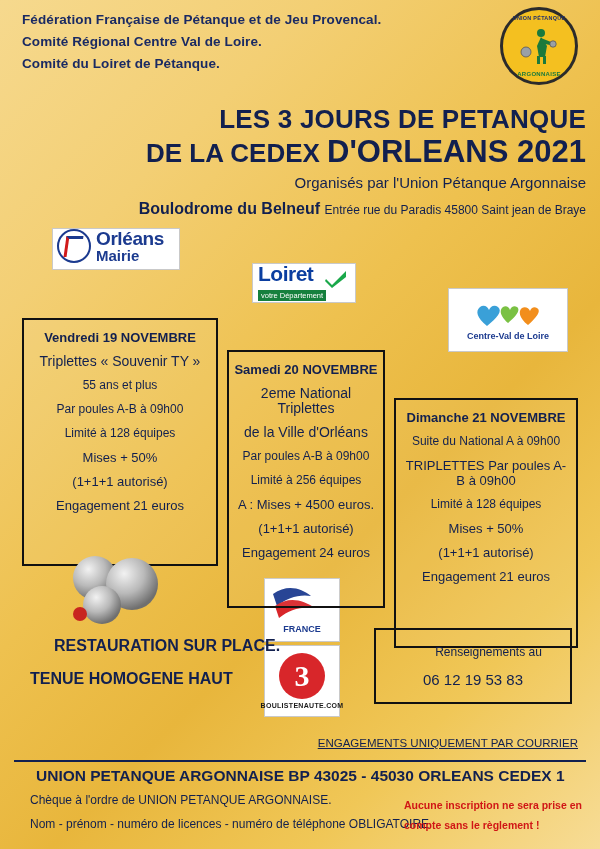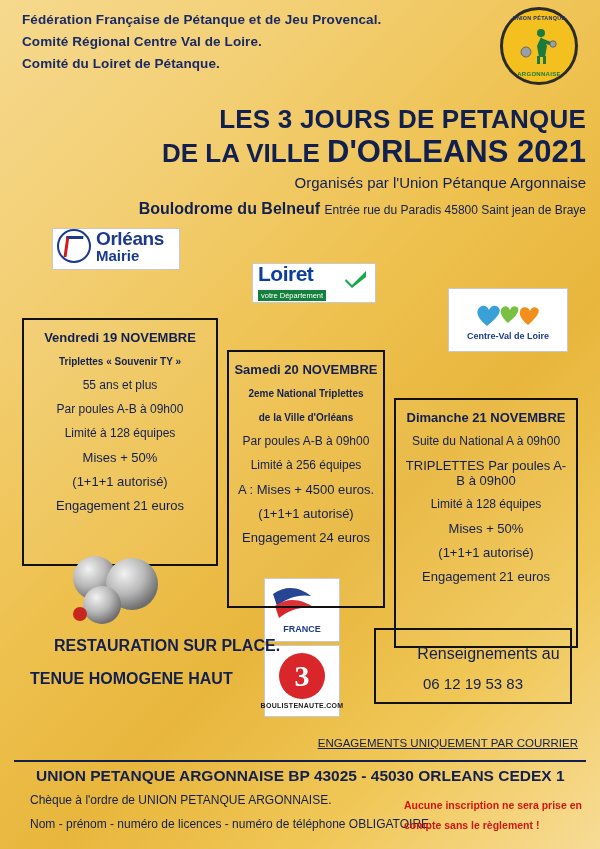--- a/index.html
+++ b/index.html
@@ -127,21 +127,21 @@
     width: 14px; height: 18px;
     border-left: 3px solid #d11a1a;
     border-top: 3px solid #1b3a8f;
     transform: skewX(-8deg);
   }
   .om-text { margin-left: 5px; line-height: 1; }
   .om-text .l1 { color: #1b3a8f; font-size: 19px; font-weight: bold; letter-spacing: -0.4px; }
   .om-text .l2 { color: #1b3a8f; font-size: 15px; font-weight: bold; }
 
   #logo-loiret {
-    left: 252px; top: 263px; width: 124px; height: 40px;
+    left: 252px; top: 263px; width: 104px; height: 40px;
     background: #ffffff;
     display: flex; flex-direction: column; justify-content: center; padding-left: 5px;
   }
   .loiret-top { color: #0b3ea0; font-size: 21px; font-weight: bold; letter-spacing: -0.5px; line-height: 20px;}
   .loiret-sub { background: #15803d; color: #ffffff; font-size: 7.5px; padding: 1px 3px; display: inline-block; margin-top: 1px; }
   .loiret-check {
     position: absolute; right: 8px; top: 6px; width: 22px; height: 18px;
   }
 
   #logo-cvdl {
@@ -186,21 +186,21 @@
     font-weight: bold;
     margin-top: 10px;
   }
   .panel .day-title .dnum { font-size: 13px; }
   .panel .line {
     font-size: 12px;
     margin-top: 9px;
     padding: 0 6px;
     line-height: 15px;
   }
-  .panel .line.strong { font-size: 10px; font-weight: bold; }
+  .panel .line.strong { font-size: 14px; font-weight: normal; }
   .panel .line.mid { font-size: 13px; }
 
   
   #boules {
     position: absolute;
     left: 62px;
     top: 548px;
     width: 120px;
     height: 80px;
   }
@@ -220,21 +220,21 @@
     position: absolute;
     left: 374px;
     top: 628px;
     width: 198px;
     height: 76px;
     border: 2px solid #111111;
     box-sizing: border-box;
     text-align: center;
     color: #12204f;
   }
-  #info-box .l1 { font-size: 16px; margin-top: 15px; padding-left: 31px; }
+  #info-box .l1 { font-size: 12px; margin-top: 15px; padding-left: 31px; }
   #info-box .l2 { font-size: 15px; margin-top: 12px; }
 
   
   .footer-engagements {
     position: absolute;
     right: 22px;
     top: 737px;
     font-size: 11.5px;
     color: #12204f;
     text-decoration: underline;
@@ -300,21 +300,21 @@
       <rect x="20" y="30" width="3" height="8" fill="#1b7a3c"></rect>
       <rect x="26" y="30" width="3" height="8" fill="#1b7a3c"></rect>
       <circle cx="9" cy="26" r="5" fill="#9aa0a6" stroke="#555" stroke-width="0.8"></circle>
       <circle cx="36" cy="18" r="3.2" fill="#9aa0a6" stroke="#555" stroke-width="0.8"></circle>
     </svg>
     <div class="ring-text-bottom">ARGONNAISE</div>
   </div>
 
   <div class="title1">LES  3 JOURS DE PETANQUE</div>
   <div class="title2">
-    <span>DE LA VILLE</span>
+    <span>DE LA CEDEX</span>
     <span class="big">D'ORLEANS 2021</span>
   </div>
   <div class="subtitle-org">Organisés par l'Union Pétanque Argonnaise</div>
   <div class="venue">
     <span class="v1">Boulodrome du Belneuf</span>
     <span class="v2">Entrée rue du Paradis 45800 Saint jean de Braye</span>
   </div>
 
   <div class="logo-box" id="logo-orleans-mairie">
     <div class="om-circle"></div>

